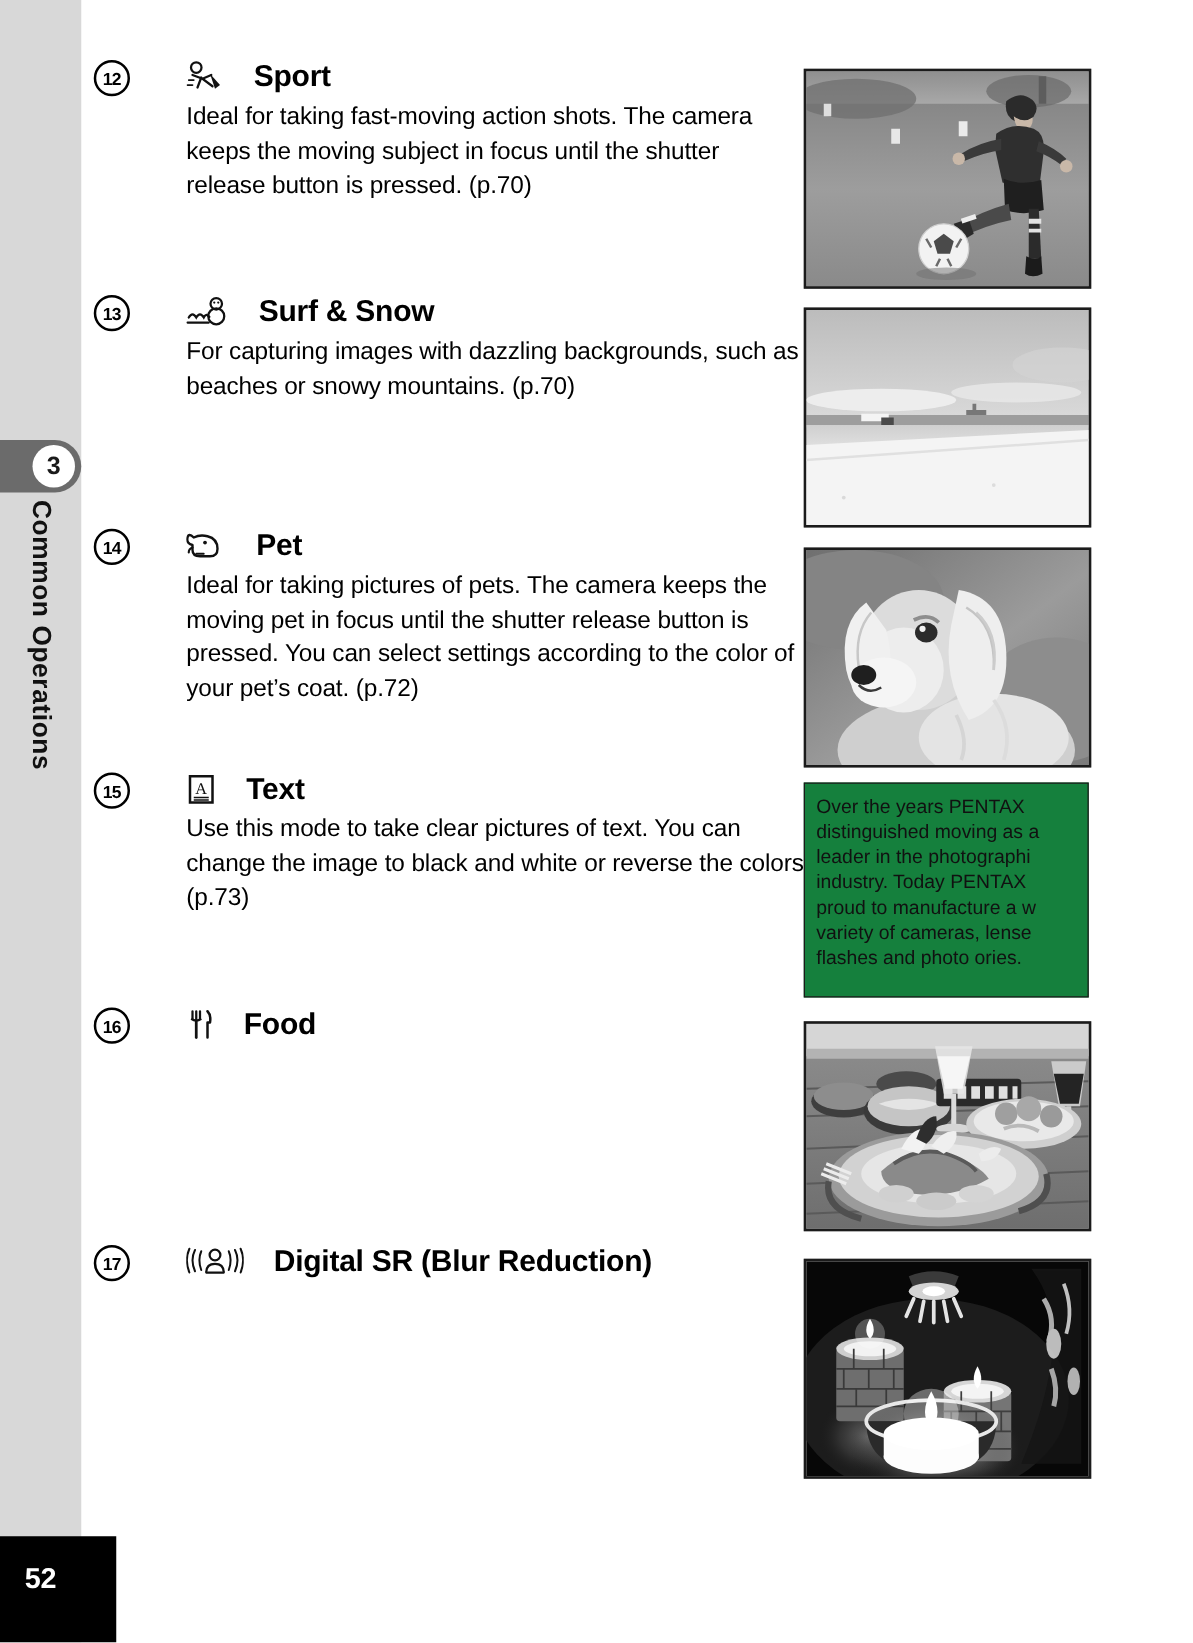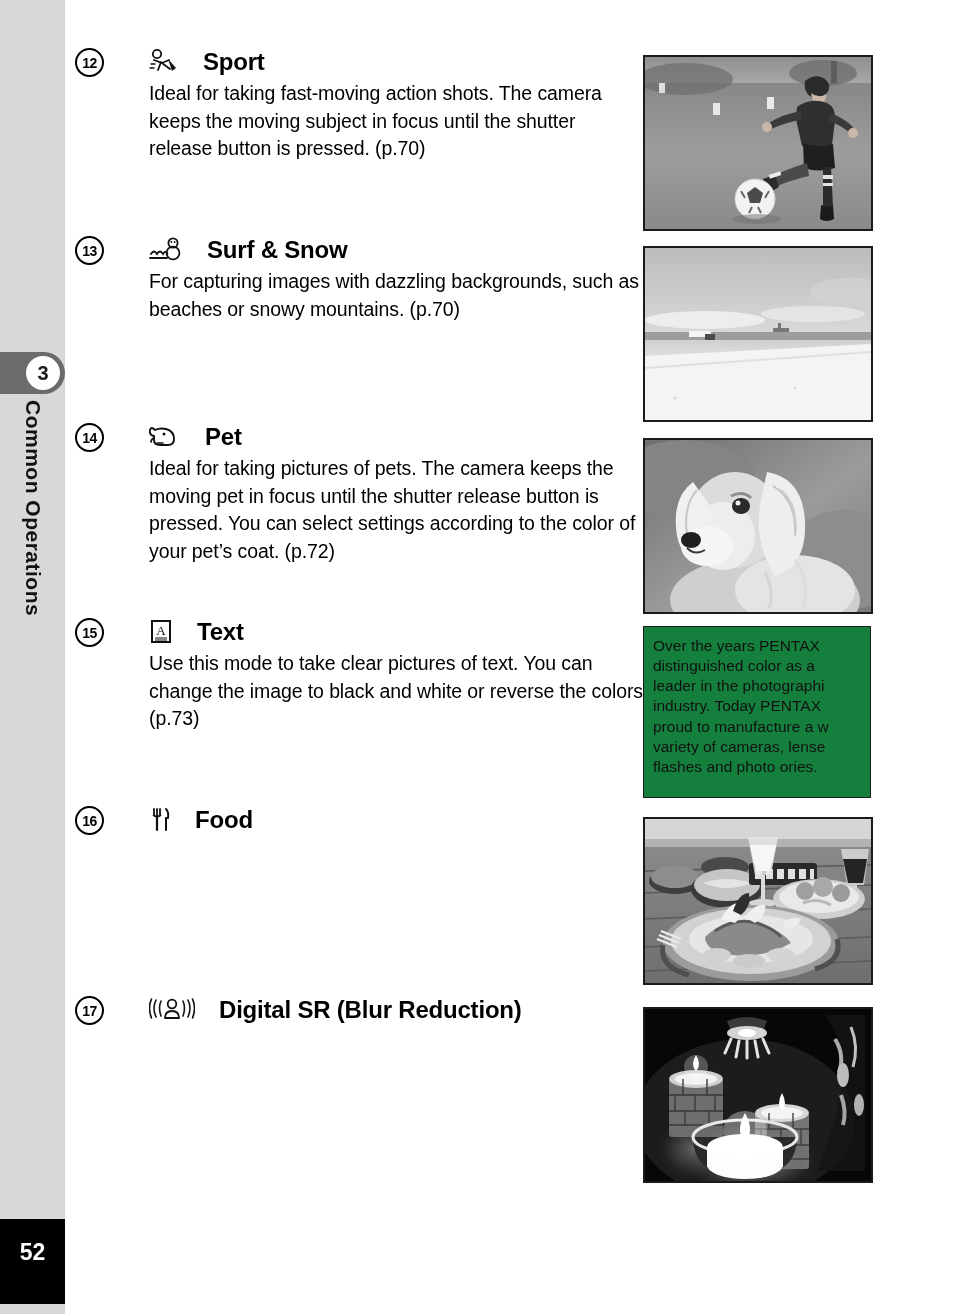--- a/index.html
+++ b/index.html
@@ -30,22 +30,23 @@
   #chapter-title{
     position:absolute;left:0;top:400px;width:65px;height:420px;
     display:flex;align-items:flex-start;justify-content:center;
   }
   #chapter-title span{
     writing-mode:vertical-rl;
     font-size:21px;font-weight:bold;color:#111;
     letter-spacing:0.5px;white-space:nowrap;
   }
   #page-block{
-    position:absolute;left:0;bottom:10px;width:65px;height:85px;
+    position:absolute;left:0;bottom:0;width:79px;height:85px;
     background:#000000;
+    padding-left:14px;
   }
   #page-number{
     position:absolute;left:0;top:20px;width:65px;
     text-align:center;color:#ffffff;font-size:23px;font-weight:bold;
   }
 
   
   #content{
     position:absolute;left:65px;top:0;width:927px;height:1314px;
   }
@@ -343,21 +344,21 @@
       <path d="M86 56 q12 -6 20 2" fill="none" stroke="#8e8e8e" stroke-width="3"></path>
 
       <path d="M150 120 q16 22 8 48" fill="none" stroke="#dcdcdc" stroke-width="3"></path>
       <path d="M120 132 q10 20 4 36" fill="none" stroke="#d5d5d5" stroke-width="3"></path>
     </svg>
   </div>
 
   <div class="textshot" style="left:578px;top:626px;width:226px;height:170px;">
     <div class="tslines">
         <div>Over the years PENTAX</div>
-        <div>distinguished color as a</div>
+        <div>distinguished moving as a</div>
         <div>leader in the photographi</div>
         <div>industry. Today PENTAX</div>
         <div>proud to manufacture a w</div>
         <div>variety of cameras, lense</div>
         <div>flashes and photo ories.</div>
       </div>
   </div>
 
   <div class="photo" style="left:578px;top:817px;width:226px;height:164px;">
     <svg viewBox="0 0 226 164" preserveAspectRatio="none">

